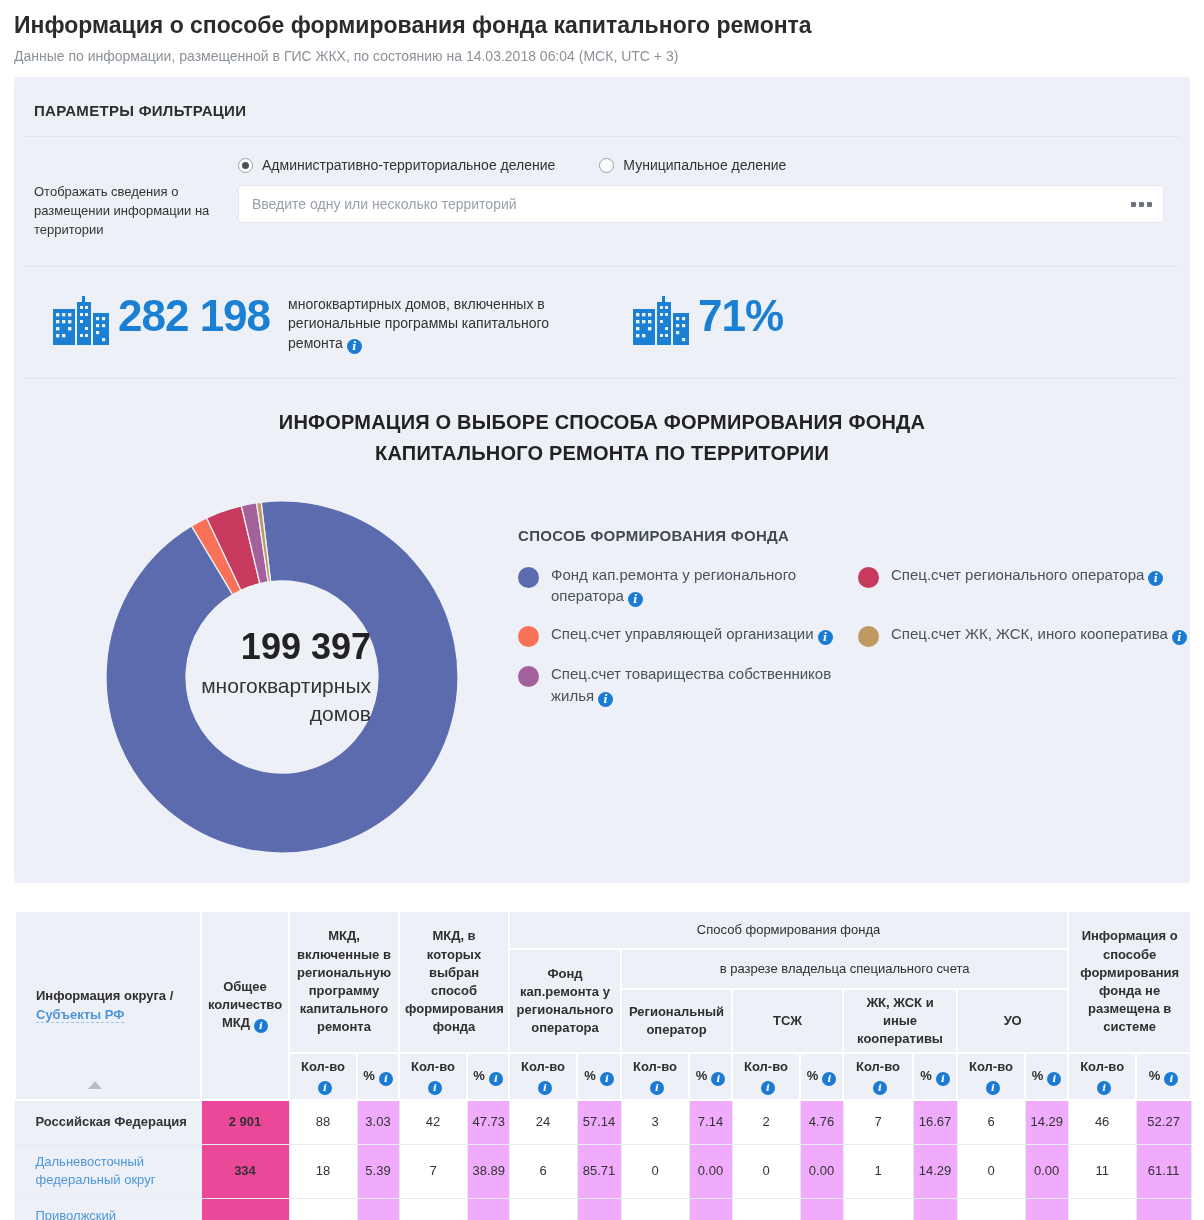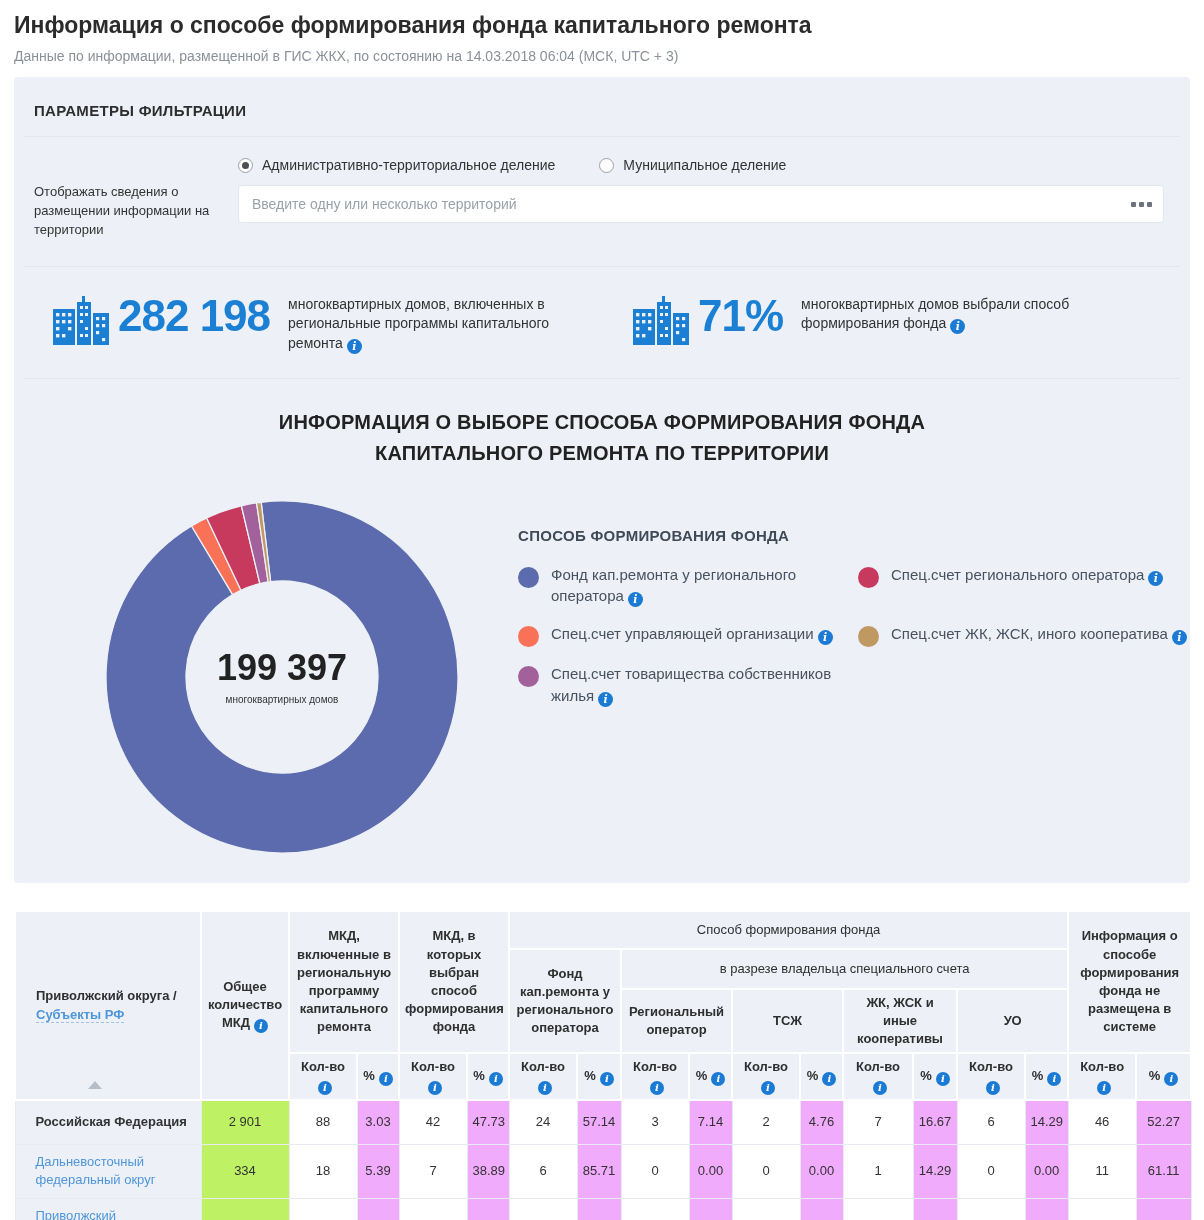--- a/index.html
+++ b/index.html
@@ -42,40 +42,40 @@
     font-family:"DejaVu Serif",serif; font-style:italic; font-weight:700; font-size:11px; line-height:15px;
     text-align:center; vertical-align:-2px; margin-left:4px; cursor:pointer; }
   .info::after { content:"i"; }
 
   
   .chart-section { padding:28px 0 16px 0; }
   .chart-title { text-align:center; font-size:20px; font-weight:700; color:#222; line-height:1.55;
     max-width:680px; margin:0 auto; letter-spacing:.2px; }
   .chart-row { display:flex; padding:30px 0 12px 0; }
   .donut-wrap { position:relative; width:356px; height:356px; margin-left:90px; flex:none; }
-  .donut-center { position:absolute; left:50%; top:50%; transform:translate(-50%,-50%); text-align:center; }
+  .donut-center { position:absolute; left:50%; top:50%; transform:translate(-50%,-50%); text-align:right; }
   .donut-total { font-size:36px; font-weight:700; color:#222; }
-  .donut-cap { font-size:10px; color:#333; line-height:1.35; margin-top:4px; }
+  .donut-cap { font-size:21px; color:#333; line-height:1.35; margin-top:4px; }
   .legend { margin:28px 0 0 58px; }
   .legend-title { font-size:15px; font-weight:700; color:#3f4a56; letter-spacing:.3px; margin-bottom:20px; }
   .legend-grid { display:grid; grid-template-columns:340px 330px; grid-template-rows:repeat(3,auto);
     grid-auto-flow:column; row-gap:16px; }
   .legend-item { display:flex; align-items:flex-start; }
   .legend-dot { width:21px; height:21px; border-radius:50%; flex:none; margin:3px 12px 0 0; }
   .legend-text { font-size:15px; color:#47525e; line-height:1.45; }
 
   
   .data-table { width:1176px; margin:27px 14px 0 14px; border-collapse:collapse; table-layout:fixed; font-size:13px; }
   .data-table th { background:#edf1f7; border:2px solid #fff; font-weight:700; color:#2f2f2f;
     vertical-align:middle; padding:4px 5px; line-height:1.4; }
   .data-table th.light { font-weight:400; }
   .data-table th.region-h { text-align:left; padding-left:20px; vertical-align:middle; position:relative; }
   .data-table td { border:1px solid #e8ecf2; text-align:center; color:#333; padding:4px 5px; line-height:1.45; }
   .data-table td.region { background:#edf1f7; text-align:left; padding-left:20px; }
-  .data-table td.total { background:#bef264; }
+  .data-table td.total { background:#ec4899;font-weight:bold; }
   .data-table td.qty { background:#fff; }
   .data-table td.pct { background:#f0abfc; }
   .data-table tbody tr { height:44px; }
   .data-table tbody tr + tr { height:54px; }
   .rf-name { font-weight:700; color:#333; }
   a.tbl-link, a.region-link { color:#4e96d9; text-decoration:none; cursor:pointer; }
   .dashed-link { color:#4e96d9; border-bottom:1px dashed #9cc3e8; cursor:pointer; }
   .sort-tri { position:absolute; left:72px; bottom:10px; width:0; height:0;
     border-left:7px solid transparent; border-right:7px solid transparent; border-bottom:8px solid #b6bdc6; cursor:pointer; }
   .sub { height:46px; }
@@ -186,23 +186,20 @@
             <rect x="33" y="39" width="3" height="3"></rect>
           <rect x="44" y="22" width="3.2" height="3.2"></rect>
             <rect x="50" y="22" width="3.2" height="3.2"></rect>
           <rect x="44" y="29" width="3.2" height="3.2"></rect>
             <rect x="50" y="29" width="3.2" height="3.2"></rect>
           <rect x="44" y="36" width="3.2" height="3.2"></rect>
             <rect x="50" y="43" width="3.2" height="3.2"></rect>
         </g>
       </svg>
       <div class="stat-value">71%</div>
-      <div class="stat-desc">
-        <span>многоквартирных домов выбрали способ формирования фонда</span><span class="info"></span>
-      </div>
     </div>
   </div>
 
   <div class="divider"></div>
 
   <div class="chart-section">
     <div class="chart-title">ИНФОРМАЦИЯ О ВЫБОРЕ СПОСОБА ФОРМИРОВАНИЯ ФОНДА КАПИТАЛЬНОГО РЕМОНТА ПО ТЕРРИТОРИИ</div>
     <div class="chart-row">
       <div class="donut-wrap">
         <svg width="356" height="356" viewBox="0 0 356 356">
@@ -263,21 +260,21 @@
     <col style="width:70px">
       <col style="width:44px">
     <col style="width:68px">
       <col style="width:43px">
     <col style="width:68px">
       <col style="width:55px">
   </colgroup>
   <thead>
     <tr style="height:38px">
       <th class="region-h" rowspan="4">
-        <span>Приволжский округа /</span><br>
+        <span>Информация округа /</span><br>
         <span class="dashed-link">Субъекты РФ</span>
         <span class="sort-tri"></span>
       </th>
       <th rowspan="4">
         <span>Общее количество МКД</span><span class="info"></span>
       </th>
       <th rowspan="3" colspan="2">МКД, включенные в региональную программу капитального ремонта</th>
       <th rowspan="3" colspan="2">МКД, в которых выбран способ формирования фонда</th>
       <th colspan="10" class="light">Способ формирования фонда</th>
       <th rowspan="3" colspan="2">Информация о способе формирования фонда не размещена в системе</th>

